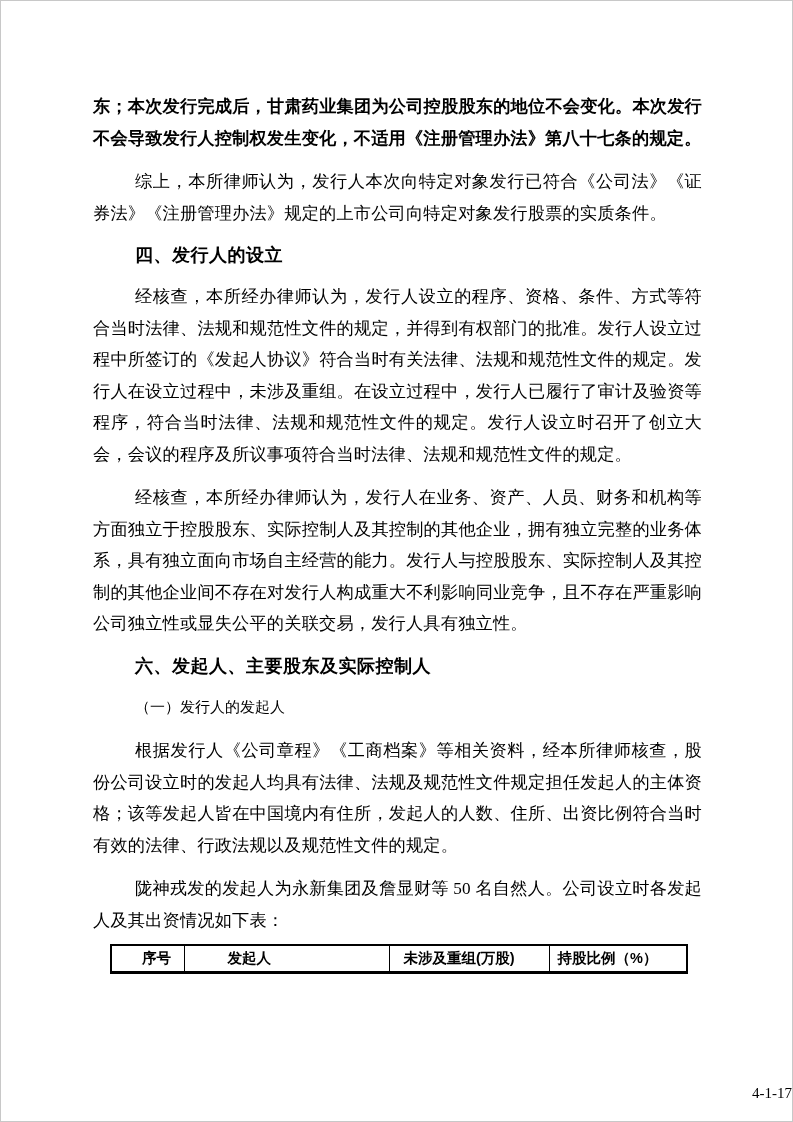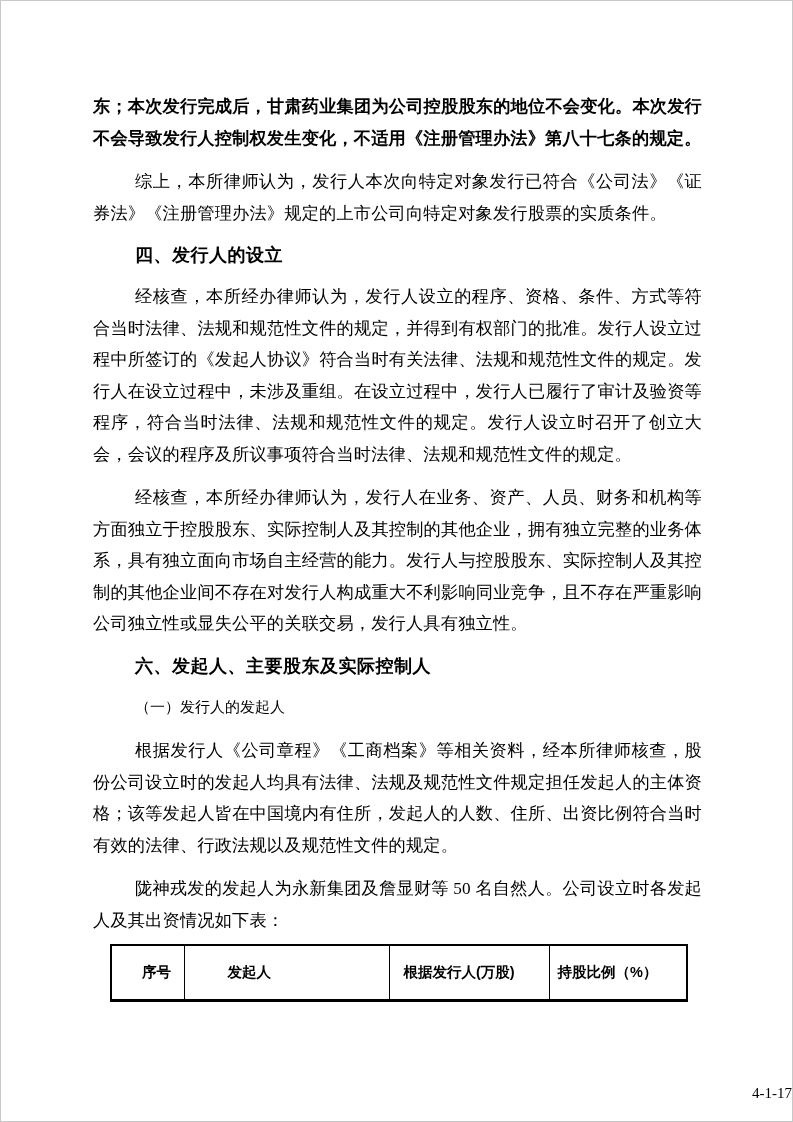--- a/index.html
+++ b/index.html
@@ -59,21 +59,21 @@
     width: 576px;
     table-layout: fixed;
     border-collapse: collapse;
     border: 2px solid #000000;
   }
   table.founders-table thead tr {
     border-bottom: 3px solid #000000;
   }
   table.founders-table th {
     height: 25px;
-    padding: 14px;
+    padding: 0;
     vertical-align: middle;
     text-align: left;
     font-family: "Liberation Sans", "DejaVu Sans", sans-serif;
     font-weight: bold;
     font-size: 14.5px;
     line-height: 25px;
     border-left: 1px solid #000000;
     overflow: hidden;
     white-space: nowrap;
   }
@@ -121,21 +121,21 @@
       <colgroup>
         <col style="width:73px">
         <col style="width:205px">
         <col style="width:160px">
         <col style="width:138px">
       </colgroup>
       <thead>
         <tr>
           <th class="col-index">序号</th>
           <th class="col-founder">发起人</th>
-          <th class="col-shares">根据发行人(万股)</th>
+          <th class="col-shares">未涉及重组(万股)</th>
           <th class="col-ratio">持股比例（%）</th>
         </tr>
       </thead>
     </table>
 
   </div>
 
   <div class="page-footer">4-1-17</div>
 </div>
 

